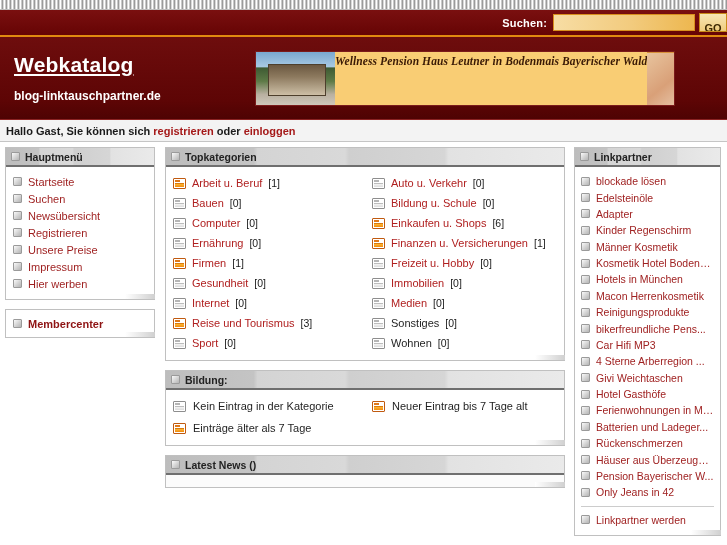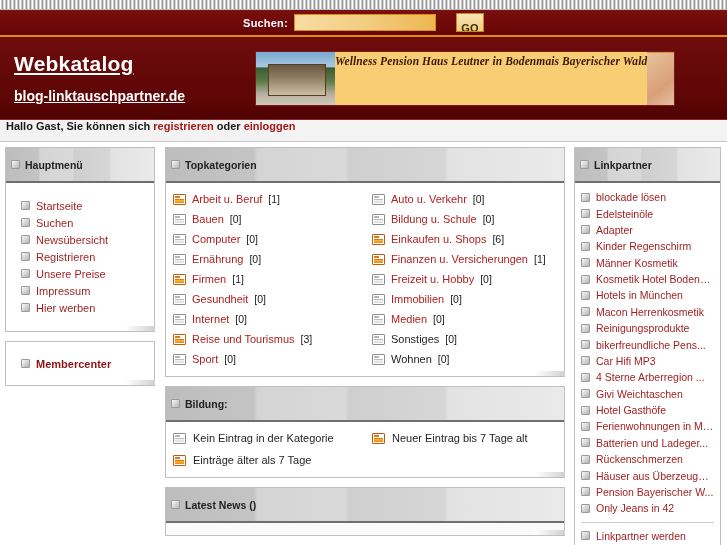--- a/index.html
+++ b/index.html
@@ -30,21 +30,21 @@
     border-bottom: 1px solid #bdbdbd;
   }
 
   
   .header-top {
     height: 27px;
     background: #6b0b0b;
     background: linear-gradient(to bottom, #7a1010 0%, #660404 100%);
     display: flex;
     align-items: center;
-    justify-content: center;
+    justify-content: flex-end;
     padding-right: 0;
     position: relative;
     border-bottom: 2px solid #e08a10;
   }
   .search-label {
     color: #ffffff;
     font-size: 11px;
     font-weight: bold;
     margin-right: 6px;
     letter-spacing: .2px;
@@ -53,21 +53,21 @@
     width: 142px;
     height: 17px;
     border: 1px solid #d98f1d;
     background: linear-gradient(to right, #f7dda4 0%, #f2cb7e 55%, #edb74f 100%);
     font-size: 11px;
     color: #5a3b06;
     padding: 0 3px;
     outline: none;
   }
   .go-button {
-    margin-left: 20px;
+    margin-left: 4px;
     height: 19px;
     min-width: 28px;
     background: linear-gradient(to bottom, #f8e6b6 0%, #efcc7e 100%);
     border: 1px solid #c98a18;
     color: #3d2802;
     font-size: 11px;
     font-weight: bold;
     font-family: "Liberation Sans", sans-serif;
     padding: 8px 4px;
     cursor: pointer;
@@ -93,23 +93,22 @@
     font-size: 21px;
     font-weight: bold;
     text-decoration: underline;
     margin-bottom: 12px;
     cursor: pointer;
     letter-spacing: .2px;
   }
   .brand-sub {
     display: block;
     color: #ffffff;
-    font-size: 14px;
+    font-size: 12px;
     font-weight: bold;
-    text-decoration: underline;
     cursor: pointer;
   }
 
   
   .banner {
     width: 420px;
     height: 55px;
     display: flex;
     border: 1px solid #7a1b1b;
     background: #f6c96b;
@@ -172,21 +171,21 @@
     color: #4a2a08;
     white-space: nowrap;
   }
 
   
   .greetbar {
     height: 22px;
     background: #f3f3f3;
     border-bottom: 1px solid #c5c5c5;
     display: flex;
-    align-items: flex-start;
+    align-items: center;
     padding-left: 6px;
     font-size: 11px;
     font-weight: bold;
     color: #1a1a1a;
     gap: 3px;
   }
   .greetbar a { color: #a51919; text-decoration: none; cursor: pointer; }
 
   
   .columns {
@@ -201,21 +200,21 @@
   .col-right { width: 157px; flex: 0 0 157px; padding: 0 6px 0 4px; }
 
   
   .panel {
     border: 1px solid #c0c0c0;
     background: #ffffff;
     margin-bottom: 9px;
     position: relative;
   }
   .panel-head {
-    height: 35px;
+    height: 19px;
     display: flex;
     align-items: center;
     padding-left: 5px;
     gap: 5px;
     background: linear-gradient(to right,
         #bdbdbd 0%, #c4c4c4 22%, #d4d4d4 23%, #d9d9d9 45%,
         #cfcfcf 46%, #d6d6d6 70%, #e2e2e2 71%, #eaeaea 100%);
     border-bottom: 2px solid #6f6f6f;
   }
   .panel-title {
@@ -238,21 +237,21 @@
   .bullet {
     width: 9px; height: 9px;
     flex: 0 0 auto;
     border: 1px solid #9a9a9a;
     border-radius: 1px;
     background: linear-gradient(to bottom right, #fafafa 0%, #d2d2d2 55%, #b4b4b4 100%);
     display: inline-block;
   }
 
   
-  .menu-list { list-style: none; margin: 8px; padding: 0; }
+  .menu-list { list-style: none; margin: 0; padding: 0; }
   .menu-list li {
     display: flex;
     align-items: center;
     gap: 6px;
     padding: 2.5px 2px;
     cursor: pointer;
   }
   .menu-link {
     font-size: 11px;
     color: #9d1d1d;

